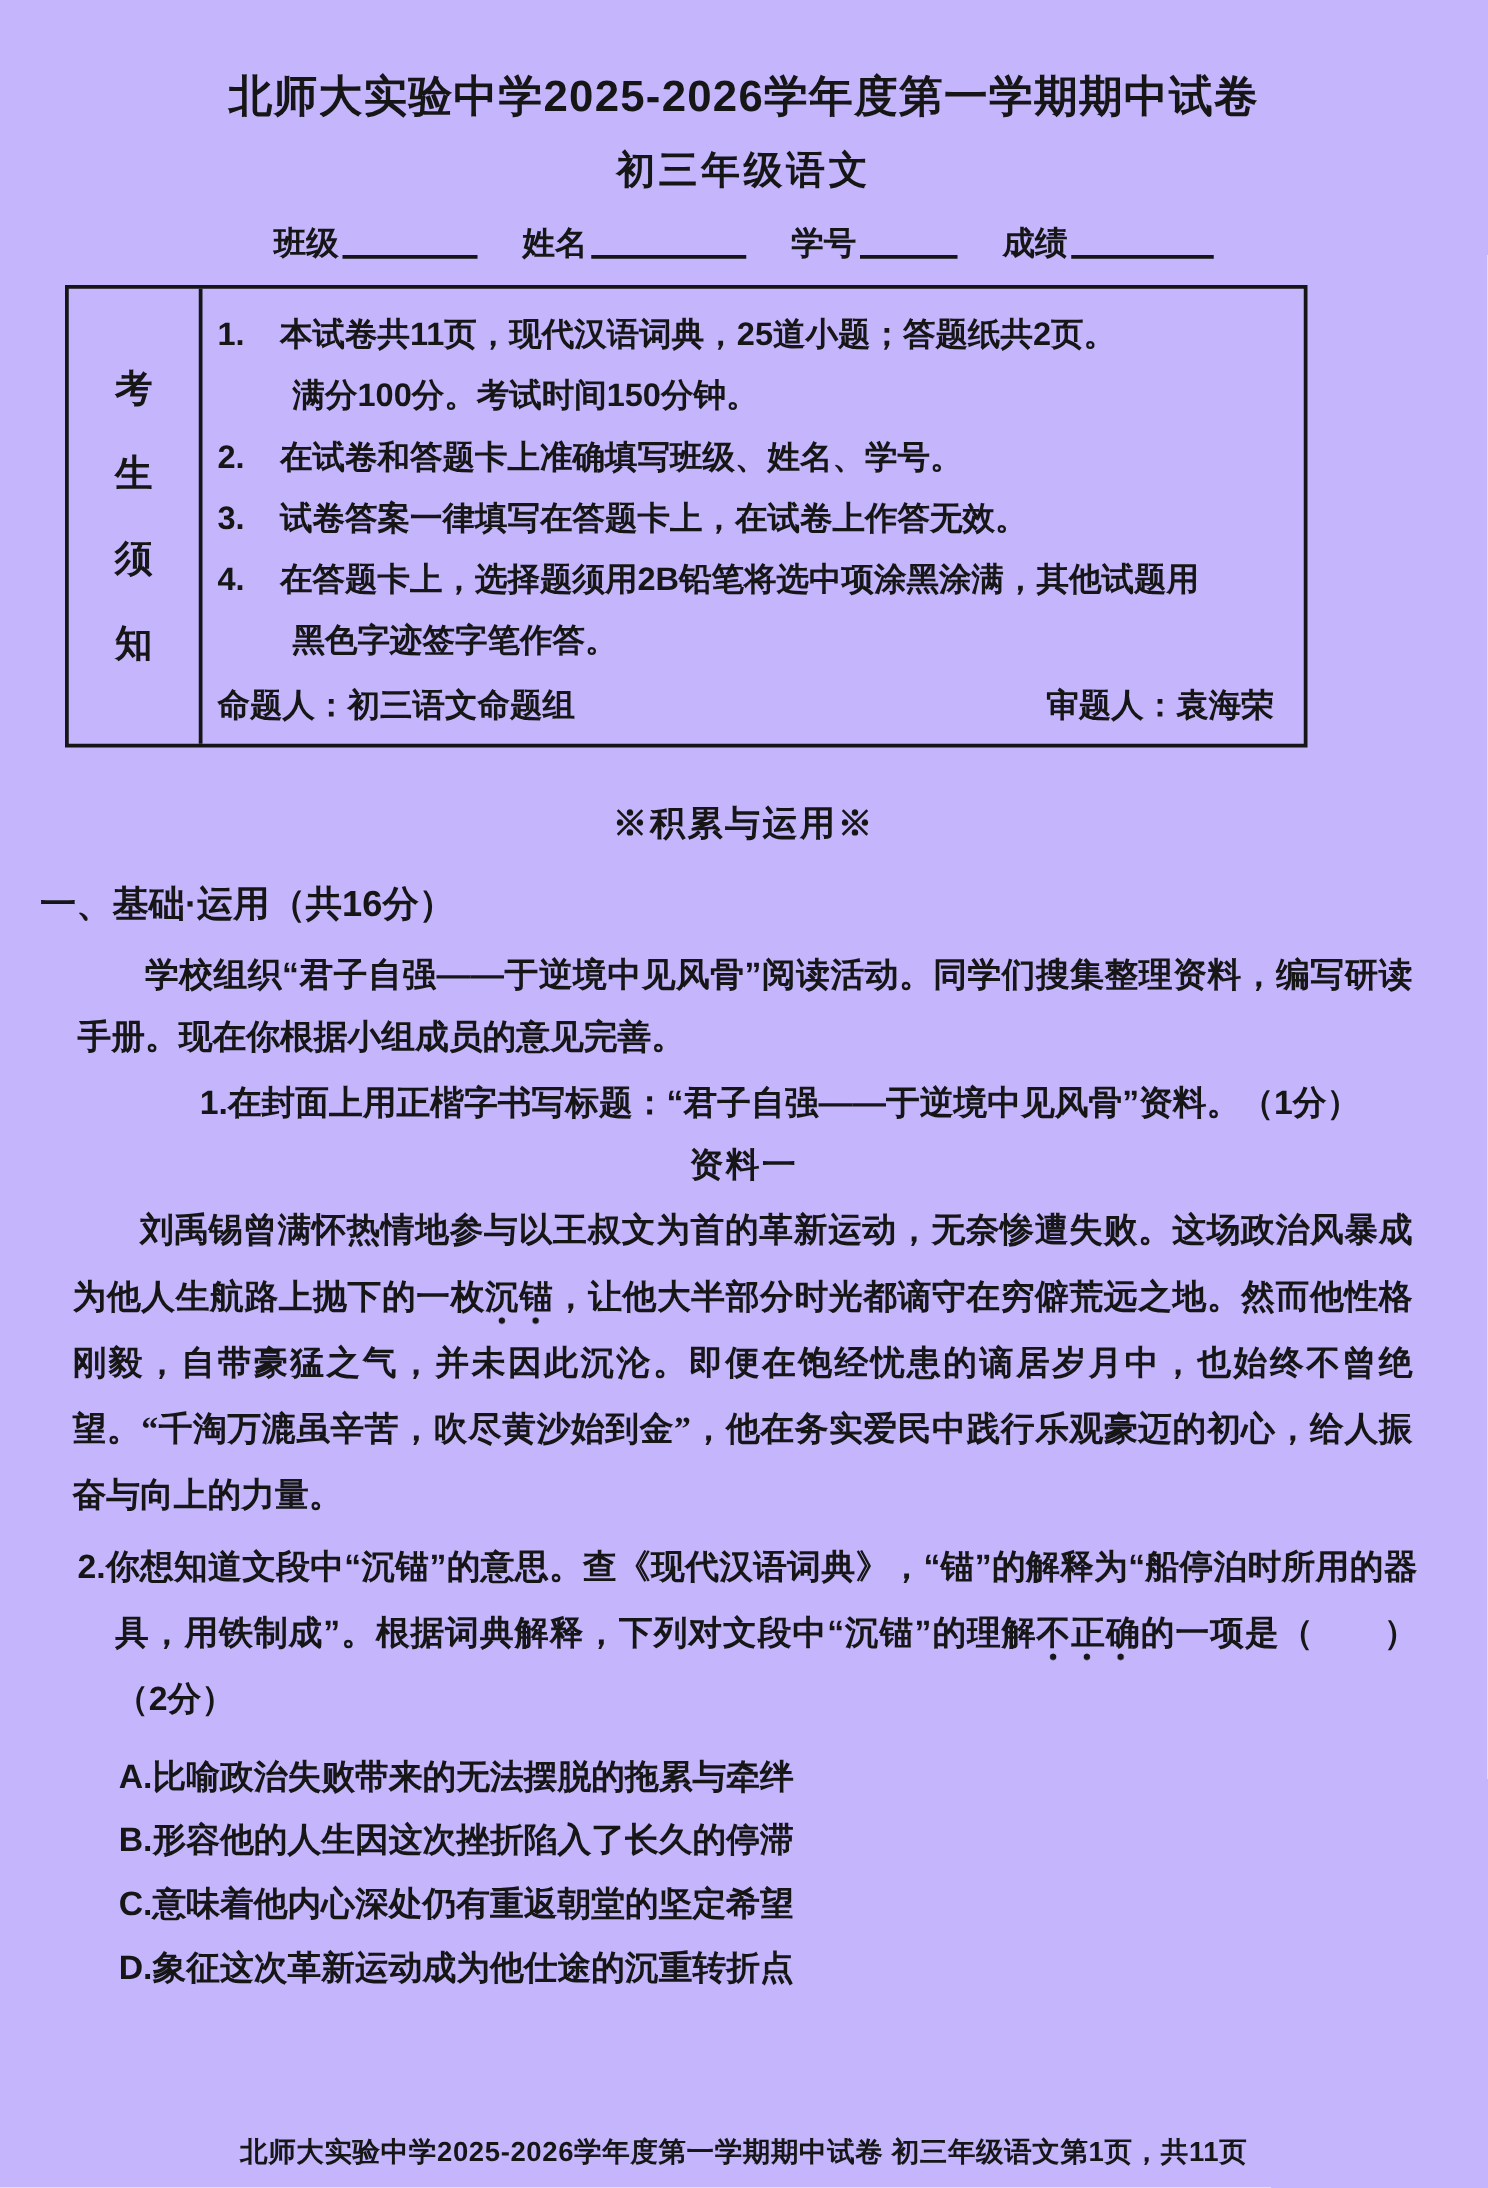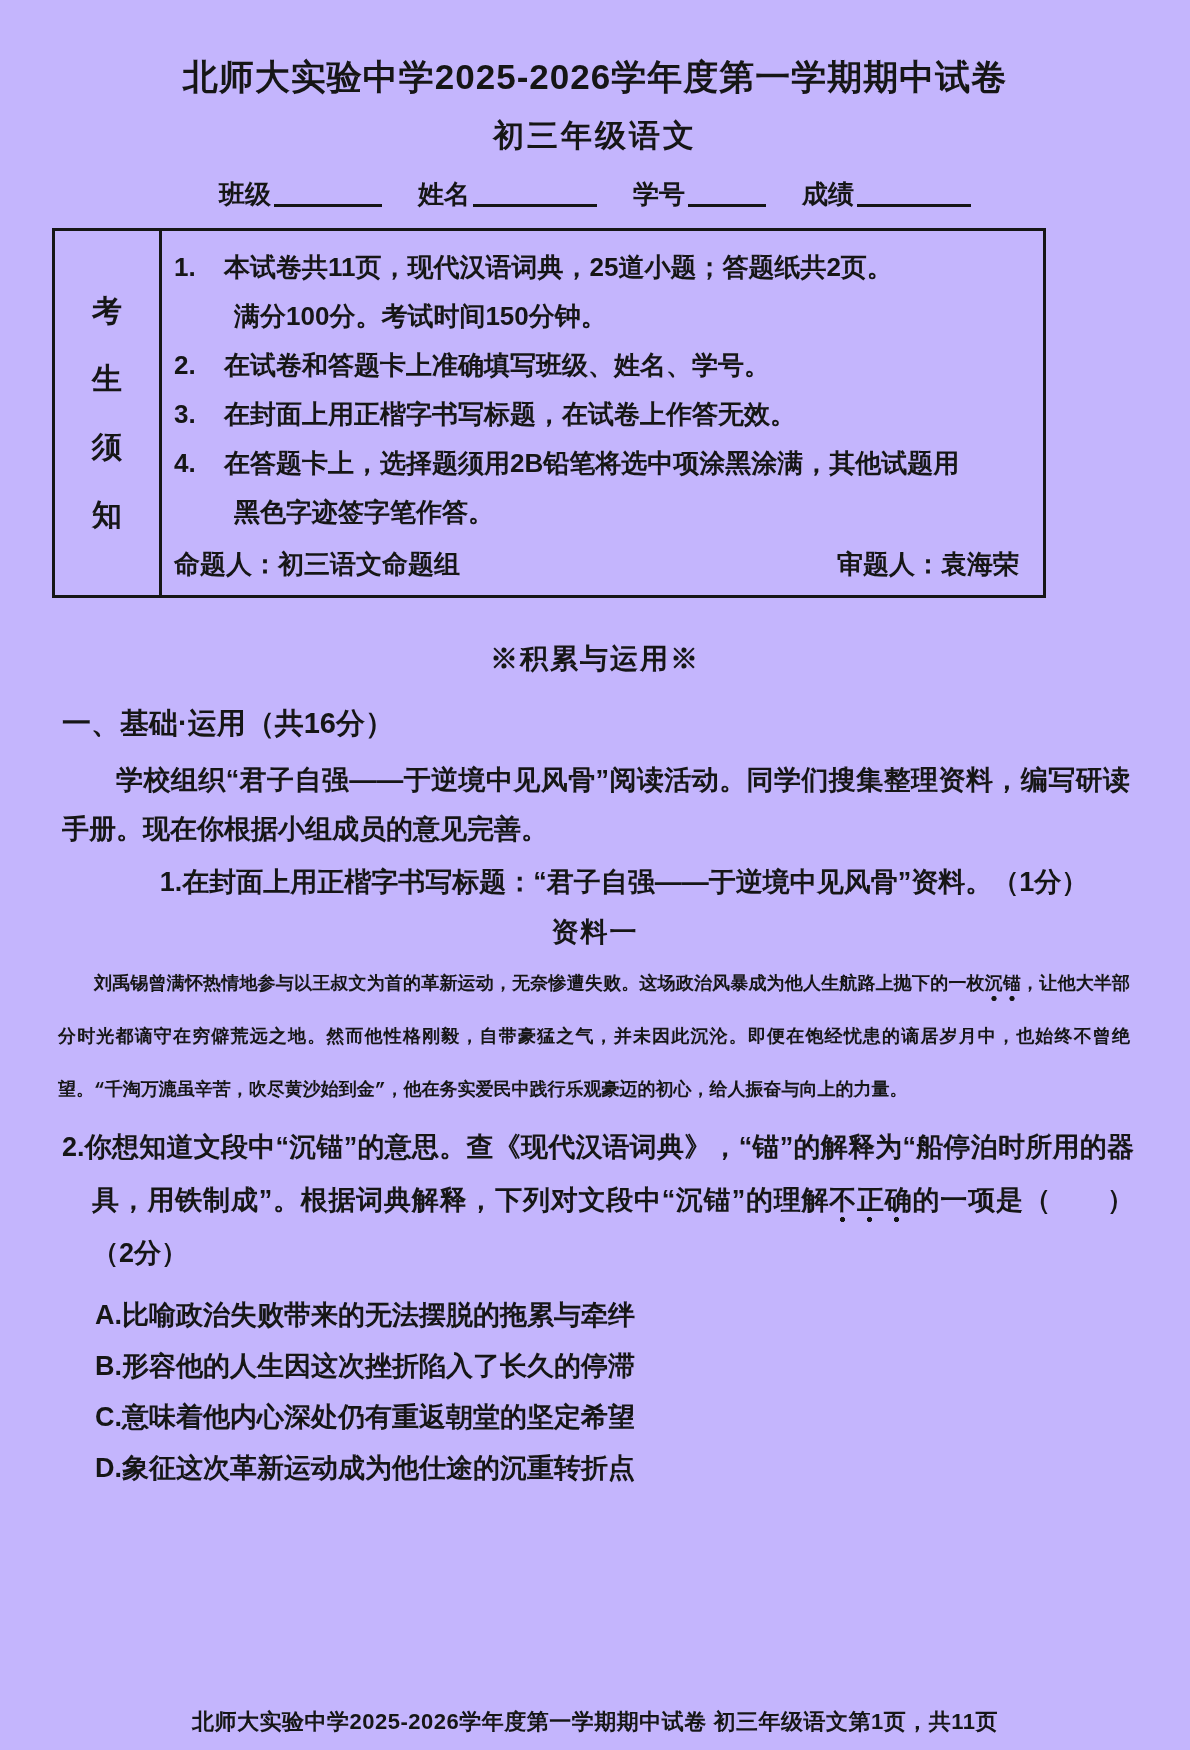--- a/index.html
+++ b/index.html
@@ -33,32 +33,32 @@
     gap:27px; font-size:30px;
   }
   .notice-main { flex:1; padding:12px 18px 4px 12px; font-size:26px; }
   .n-line { display:flex; line-height:49px; }
   .n-num { flex:0 0 50px; width:50px; }
   .n-text { flex:1; }
   .cont .n-text { padding-left:10px; }
   .n-footer { display:flex; justify-content:space-between; line-height:50px; padding:2px 6px 2px 0; }
 
   .banner { margin-top:42px; text-align:center; font-size:28px; letter-spacing:2px; }
-  .heading { margin:26px 0 0 62px; font-size:29px; }
+  .heading { margin:26px 0 0 32px; font-size:29px; }
   .intro {
     width:1068px; margin:12px 0 0 62px; font-size:27px; line-height:49px;
     text-align:justify; text-indent:2em;
   }
   .q1 { margin:4px 0 0 58px; font-size:27px; line-height:48px;text-align:center; }
   .mat-heading { margin-top:8px; text-align:center; font-size:27px; letter-spacing:2px; }
 
   .passage {
-    width:1072px; margin:8px 0 0 58px; font-size:18px; line-height:53px;
+    width:1072px; margin:8px 0 0 58px; font-size:27px; line-height:53px;
     text-align:justify; text-indent:2em;
-    font-family:Liberation Mono, monospace; font-weight:700;
+    font-family:Liberation Serif, serif; font-weight:700;
   }
   .q2 {
     width:1042px; margin:4px 0 0 62px; font-size:27px; line-height:53px;
     text-align:justify; padding-left:30px; text-indent:-30px;
   }
   .emph {
     background-image: radial-gradient(circle, currentColor 2.3px, transparent 2.9px);
     background-size:1em 9px; background-repeat:repeat-x; background-position:left bottom;
     padding-bottom:9px;
   }
@@ -98,21 +98,21 @@
       <div class="n-line cont">
         <span class="n-num"></span>
         <span class="n-text">满分100分。考试时间150分钟。</span>
       </div>
       <div class="n-line">
         <span class="n-num">2.</span>
         <span class="n-text">在试卷和答题卡上准确填写班级、姓名、学号。</span>
       </div>
       <div class="n-line">
         <span class="n-num">3.</span>
-        <span class="n-text">在封面上用正楷字书写标题，在试卷上作答无效。</span>
+        <span class="n-text">试卷答案一律填写在答题卡上，在试卷上作答无效。</span>
       </div>
       <div class="n-line">
         <span class="n-num">4.</span>
         <span class="n-text">在答题卡上，选择题须用2B铅笔将选中项涂黑涂满，其他试题用</span>
       </div>
       <div class="n-line cont">
         <span class="n-num"></span>
         <span class="n-text">黑色字迹签字笔作答。</span>
       </div>
       <div class="n-footer">

